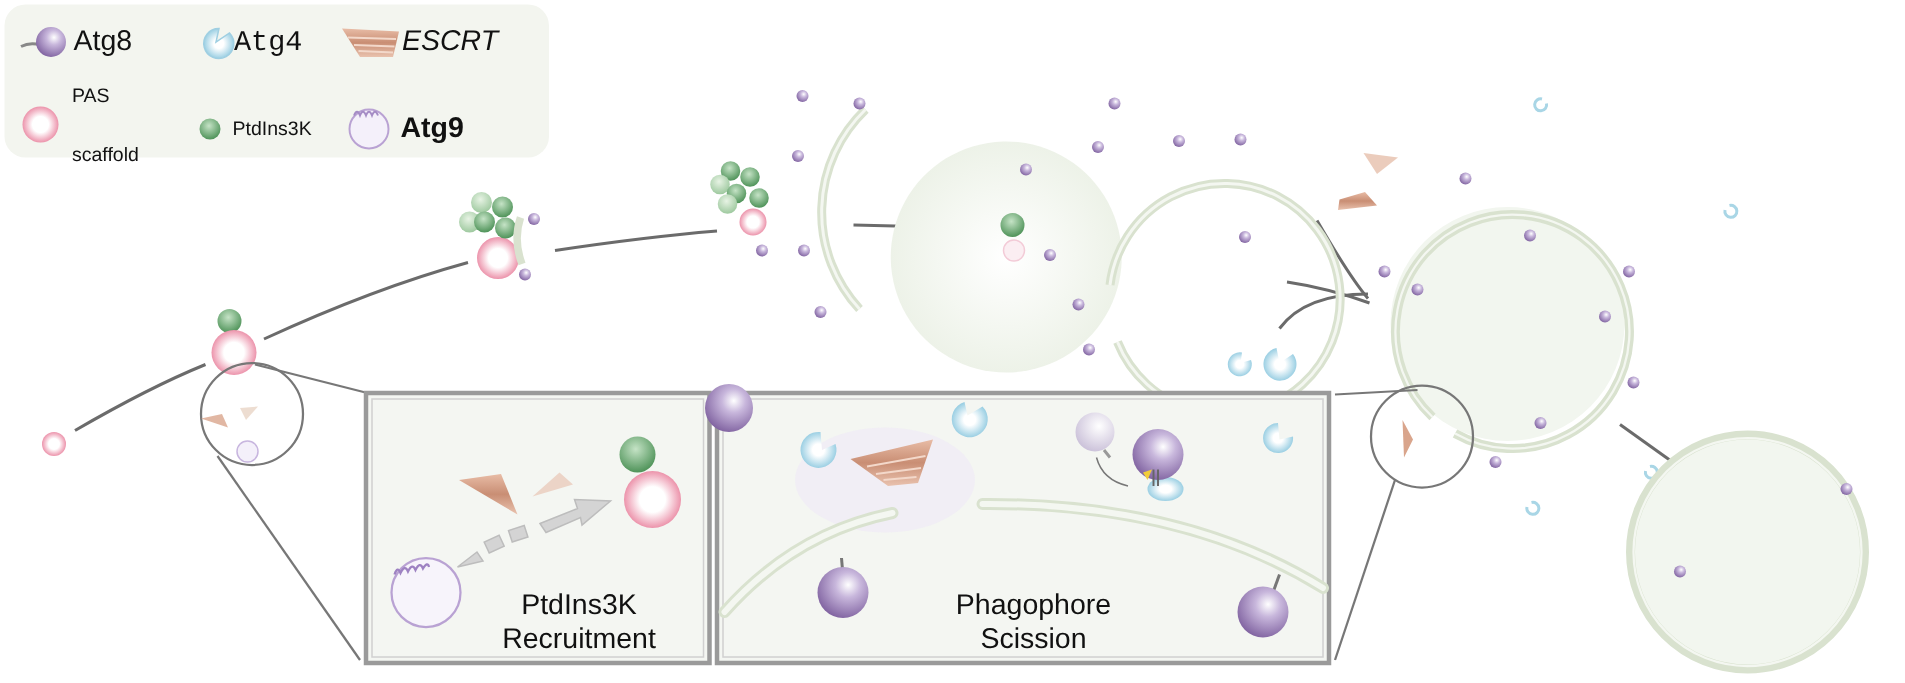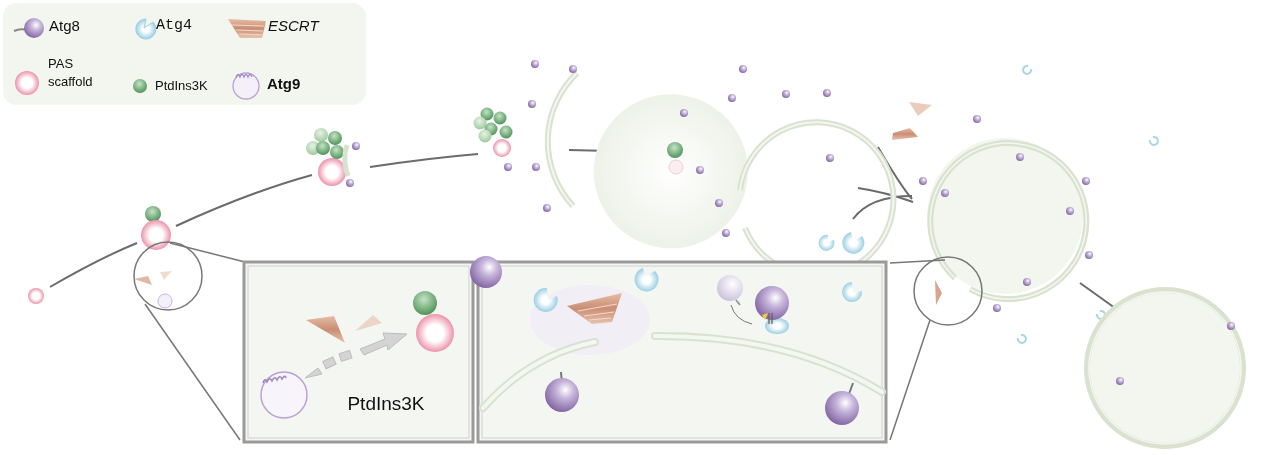--- a/index.html
+++ b/index.html
@@ -1,19 +1,19 @@
 <!DOCTYPE html>
 <html><head>
 <meta charset="utf-8">
 <style>
   html,body{margin:0;padding:0;background:#ffffff;}
   body{width:1270px;height:455px;position:relative;overflow:hidden;font-family:"Liberation Sans",sans-serif;}
   #stage{position:absolute;left:0;top:0;width:1270px;height:455px;}
   .lg-text{position:absolute;color:#111;font-family:"Liberation Sans",sans-serif;}
-  .lg-big{font-size:15px;}
+  .lg-big{font-size:19px;}
   .lg-small{font-size:13px;line-height:15px;}
   .panel-label{position:absolute;text-align:center;font-size:19px;line-height:23px;color:#111;font-family:"Liberation Sans",sans-serif;}
 </style>
 </head>
 <body>
 
 <svg id="stage" width="1270" height="455" viewBox="0 0 1270 455">
   <defs>
     <radialGradient id="gAtg8" cx="0.6" cy="0.35" r="0.7">
       <stop offset="0" stop-color="#ffffff"></stop>
@@ -266,21 +266,24 @@
     <circle cx="562" cy="395" r="17" fill="url(#gAtg8)"></circle>
     <path d="M853 383 L849 394" stroke="#777" stroke-width="2"></path>
     <circle cx="842" cy="408" r="17" fill="url(#gAtg8)"></circle>
   </g>
 </svg>
 
 <div class="lg-text lg-big" style="left:49px;top:17px;">Atg8</div>
 <div class="lg-text lg-big" style="left:156px;top:17px;font-family:Liberation Mono, monospace;">Atg4</div>
 <div class="lg-text lg-big" style="left:268px;top:17px;font-style:italic;">ESCRT</div>
 <div class="lg-text lg-small" style="left:48px;top:56px;">PAS</div>
-<div class="lg-text lg-small" style="left:48px;top:74px;">scaffold</div>
+<div class="lg-text lg-small" style="left:48px;top:95px;">scaffold</div>
 <div class="lg-text lg-small" style="left:155px;top:78px;">PtdIns3K</div>
 <div class="lg-text lg-big" style="left:267px;top:75px;font-weight:bold;">Atg9</div>
 
 <div class="panel-label" style="left:316px;top:392px;width:140px;">
   <div>PtdIns3K</div>
+  <div>Recruitment</div>
 </div>
 <div class="panel-label" style="left:614px;top:392px;width:150px;">
+  <div>Phagophore</div>
+  <div>Scission</div>
 </div>
 
 </body></html>

